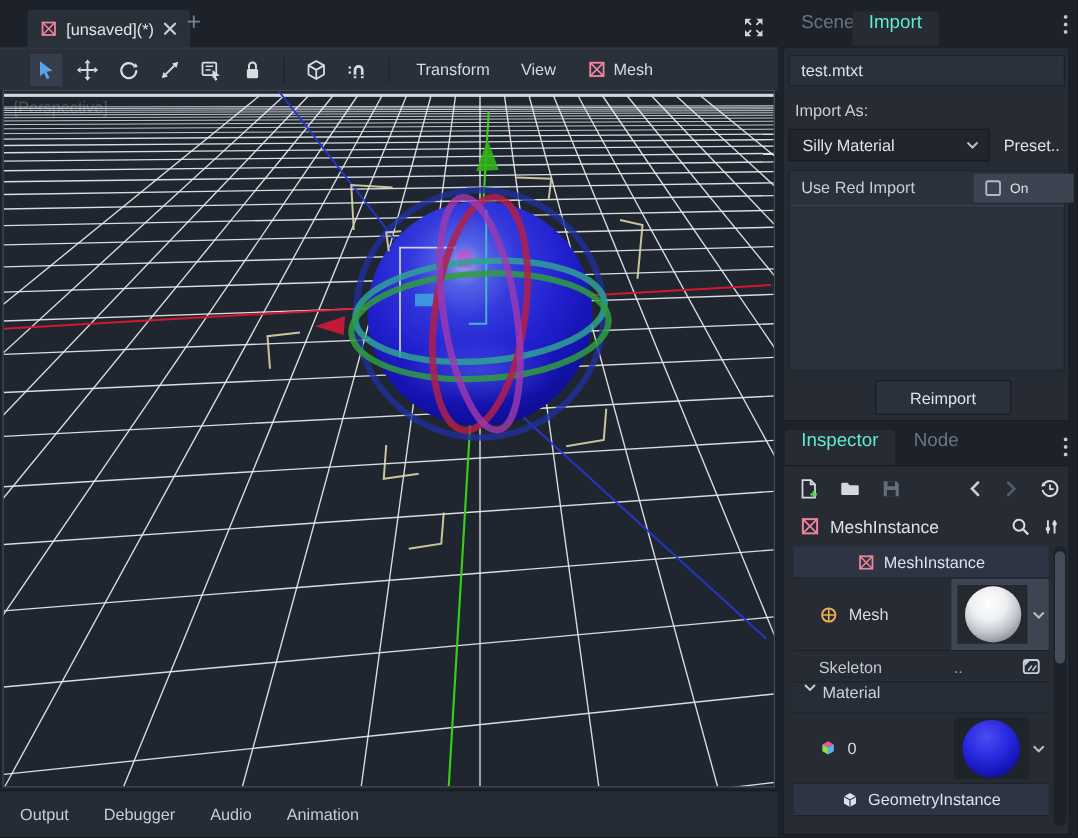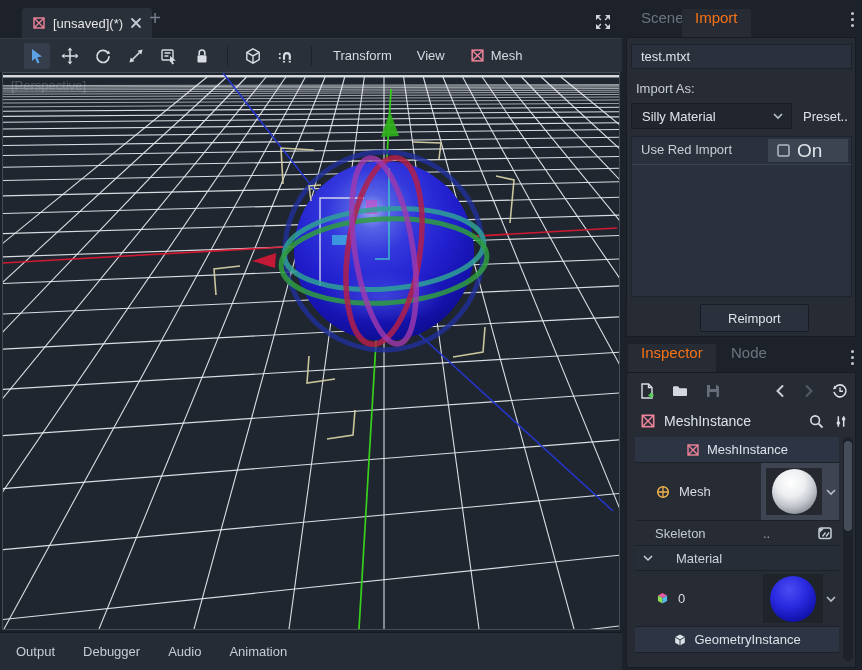--- a/index.html
+++ b/index.html
@@ -30,21 +30,21 @@
   .persp-label{left:8px;top:5px;font-size:13px;color:#e2e8f0;opacity:.22;}
   
   .bottom-panel{left:0;top:632px;width:622px;height:38px;background:#262c36;
                 border-top:1px solid #161a21;box-sizing:border-box;display:flex;
                 align-items:center;gap:28px;padding-left:16px;}
   .bottom-panel .bbtn{font-size:13px;color:#c6ccd6;}
   
   .right-col{left:626px;top:0;width:236px;height:670px;}
   .dock-tab{position:absolute;bottom:0;height:28px;display:flex;align-items:flex-start;
             padding:0 13px;font-size:15px;border-radius:3px 3px 0 0;}
-  .dock-tab.active{background:#262b34;color:#f97316;margin-top:28px;}
+  .dock-tab.active{background:#262b34;color:#5eead4;margin-top:28px;}
   .dock-tab.inactive{color:#6d7480;}
   .dots{position:absolute;right:8px;display:flex;flex-direction:column;gap:3px;}
   .dots i{width:3px;height:3px;border-radius:50%;background:#c2c8d2;}
   .panel{background:#262b34;border:1px solid #171c24;box-sizing:border-box;}
   
   .imp-tabs{left:0;top:0;width:236px;height:37px;}
   .import-panel{left:0;top:37px;width:230px;height:300px;}
   .filename-bar{left:4px;top:6px;width:221px;height:25px;background:#2b313c;
                 border:1px solid #1c212a;box-sizing:border-box;display:flex;align-items:center;
                 padding-left:9px;font-size:13px;color:#dfe3e9;}
@@ -52,23 +52,23 @@
   .opt-select{left:4px;top:65px;width:161px;height:26px;background:#21262e;
               border:1px solid #171c24;box-sizing:border-box;display:flex;align-items:center;
               padding:0 8px 0 10px;font-size:13px;color:#dfe3e9;}
   .opt-select .sel-label{flex:1;}
   .preset-btn{left:172px;top:65px;height:26px;display:flex;align-items:center;
               font-size:13px;color:#dfe3e9;padding:0 4px;}
   .options-box{left:4px;top:98px;width:221px;height:161px;background:#2a313c;
                border:1px solid #1e242d;box-sizing:border-box;}
   .opt-row{position:relative;height:27px;border-bottom:1px solid #39404e;}
   .opt-row .olabel{position:absolute;left:9px;top:5px;font-size:13px;color:#c9ced6;}
-  .on-btn{position:absolute;left:136px;top:2px;width:80px;height:23px;background:#3d4451;
+  .on-btn{position:absolute;left:147px;top:2px;width:80px;height:23px;background:#3d4451;
           display:flex;align-items:center;gap:7px;padding-left:9px;box-sizing:border-box;
-          font-size:19px;color:#dfe3e9;}
+          font-size:11px;color:#dfe3e9;}
   .reimport-btn{left:73px;top:266px;height:26px;padding:0 27px;background:#2b313c;
                 border:1px solid #171c24;border-radius:2px;display:flex;align-items:center;
                 font-size:13px;color:#dfe3e9;}
   
   .insp-tabs{left:0;top:342px;width:236px;height:30px;}
   .insp-panel{left:0;top:372px;width:230px;height:296px;}
   .insp-toolbar{position:absolute;left:0;top:4px;width:228px;height:28px;display:flex;
                 align-items:center;gap:15px;padding-left:11px;box-sizing:border-box;}
   .insp-toolbar .spacer{flex:1;}
   .obj-row{position:absolute;left:0;top:34px;width:228px;height:28px;display:flex;
@@ -86,21 +86,21 @@
   .vcell.dim{background:#262b34;}
   .thumb{position:absolute;left:5px;top:5px;width:56px;height:47px;background:#25282e;overflow:hidden;}
   .thumb .ball{position:absolute;width:45px;height:45px;left:6px;top:1px;border-radius:50%;}
   .ball.white{background:radial-gradient(circle at 42% 30%,#ffffff,#eceef0 35%,#c3c7cd 58%,#7d838d 85%,#4e535c 100%);}
   .ball.blue{background:radial-gradient(circle at 42% 30%,#4c4cf2,#2a2ae0 40%,#1414b2 72%,#06066b 100%);}
   .vchev{position:absolute;right:3px;top:50%;margin-top:-4px;}
   .skel-row{height:25px;display:flex;align-items:center;background:#262b34;
             padding-left:20px;box-sizing:border-box;font-size:13px;color:#c3c9d3;}
   .skel-val{position:absolute;left:128px;color:#9aa1ad;font-size:13px;}
   .skel-icon{position:absolute;right:5px;top:3px;}
-  .sect-row{height:25px;background:#272d37;display:flex;align-items:center;gap:23px;
+  .sect-row{height:25px;background:#272d37;display:flex;gap:5px;
             padding-left:8px;box-sizing:border-box;font-size:13px;color:#cdd2da;}
   .slot-row{height:55px;display:flex;}
   .slot-row .lcell{flex:1;display:flex;align-items:center;gap:8px;padding-left:20px;
                    background:#262b34;font-size:13px;color:#d8dce2;}
   .thumb.dark{left:2px;top:3px;width:60px;height:49px;background:#1f242b;}
   .thumb.dark .ball{width:46px;height:46px;left:7px;top:2px;}
   .scrollbar{position:absolute;left:216px;top:64px;width:10px;height:224px;background:#1d222a;border-radius:5px;}
   .scroll-thumb{position:absolute;left:1px;top:4px;width:8px;height:90px;background:#454d5b;border-radius:4px;}
 </style>
 </head>

